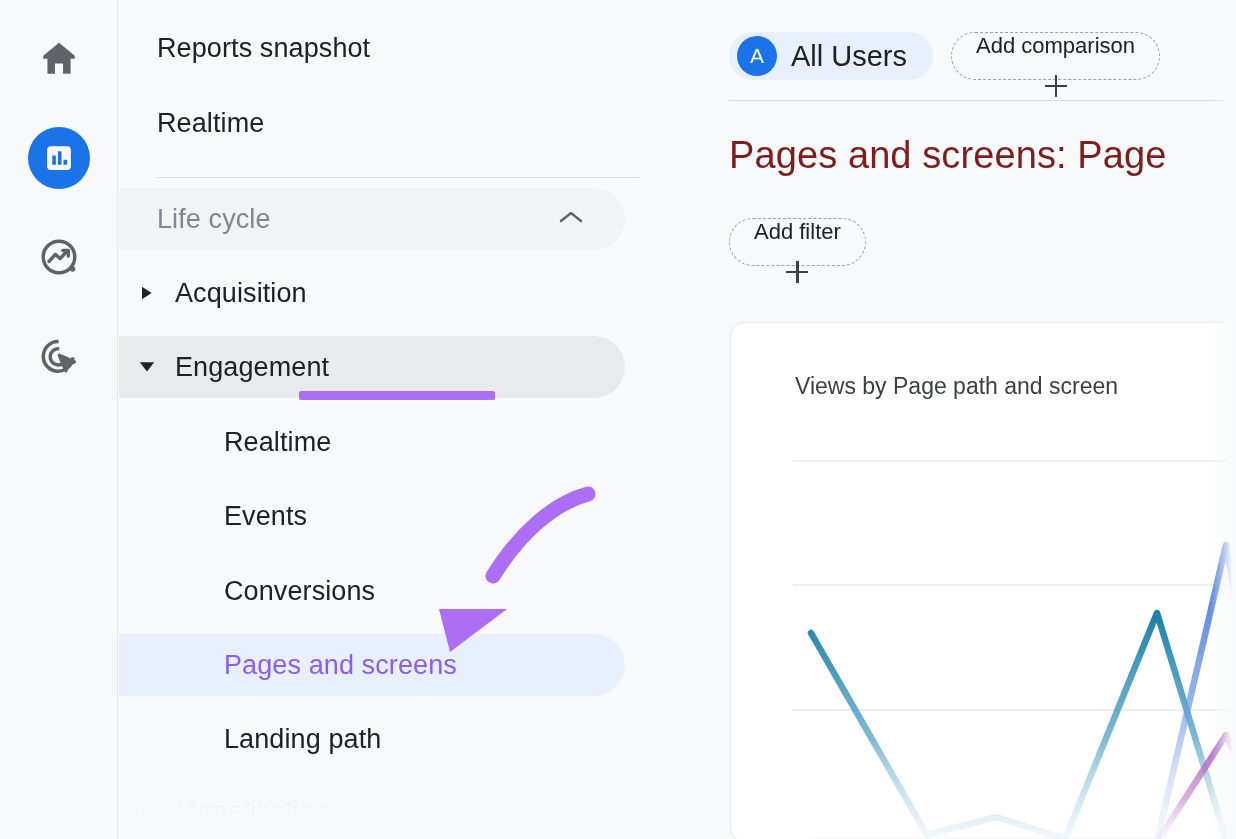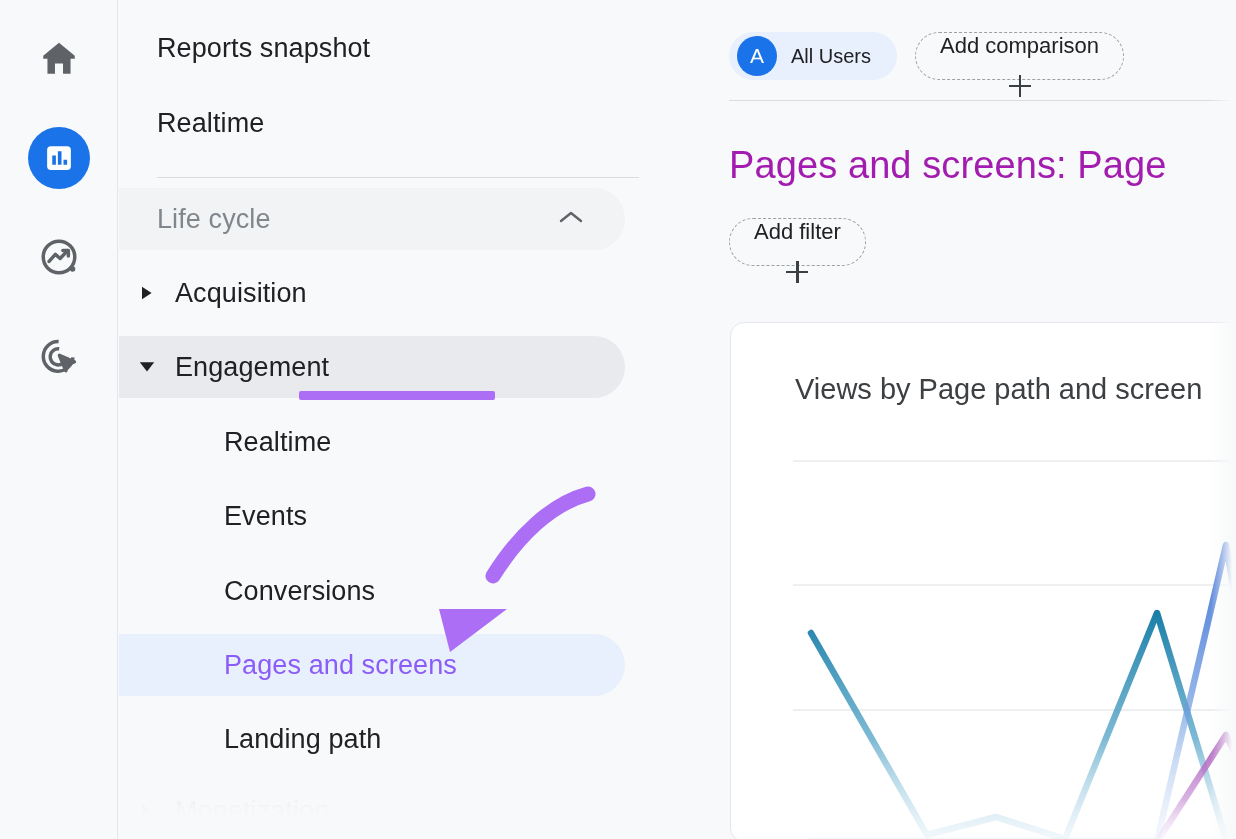--- a/index.html
+++ b/index.html
@@ -154,21 +154,21 @@
   .seg-avatar {
     width: 40px; height: 40px;
     border-radius: 50%;
     background: #1a73e8;
     color: #fff;
     font-size: 21px;
     display: flex;
     align-items: center;
     justify-content: center;
   }
-  .seg-label { font-size: 20px; color: #202124; }
+  .seg-label { font-size: 29px; color: #202124; }
 
   .dashed-btn {
     display: flex;
     align-items: center;
     gap: 16px;
     height: 48px;
     padding: 0 24px;
     border: 1.6px dashed #9aa0a6;
     border-radius: 24px;
     background: transparent;
@@ -193,23 +193,23 @@
 
   .top-divider {
     position: absolute;
     left: 0; top: 100px;
     width: 507px; height: 1px;
     background: #dadce0;
   }
 
   .page-title {
     position: absolute;
-    left: 0; top: 144px;
+    left: 0; top: 134px;
     font-size: 38px;
-    color: #a21caf;
+    color: #7f1d1d;
     white-space: nowrap;
     letter-spacing: .1px;
   }
 
   .filter-row {
     position: absolute;
     left: 0; top: 218px;
   }
 
   
@@ -219,21 +219,21 @@
     width: 560px;
     height: 520px;
     background: #ffffff;
     border: 1px solid #e4e6e9;
     border-radius: 14px;
     overflow: hidden;
   }
   .chart-title {
     position: absolute;
     left: 64px; top: 50px;
-    font-size: 29px;
+    font-size: 23px;
     color: #3c4043;
     white-space: nowrap;
   }
   .chart-plot {
     position: absolute;
     left: 0; top: 112px;
     width: 560px;
     height: 408px;
   }
 

